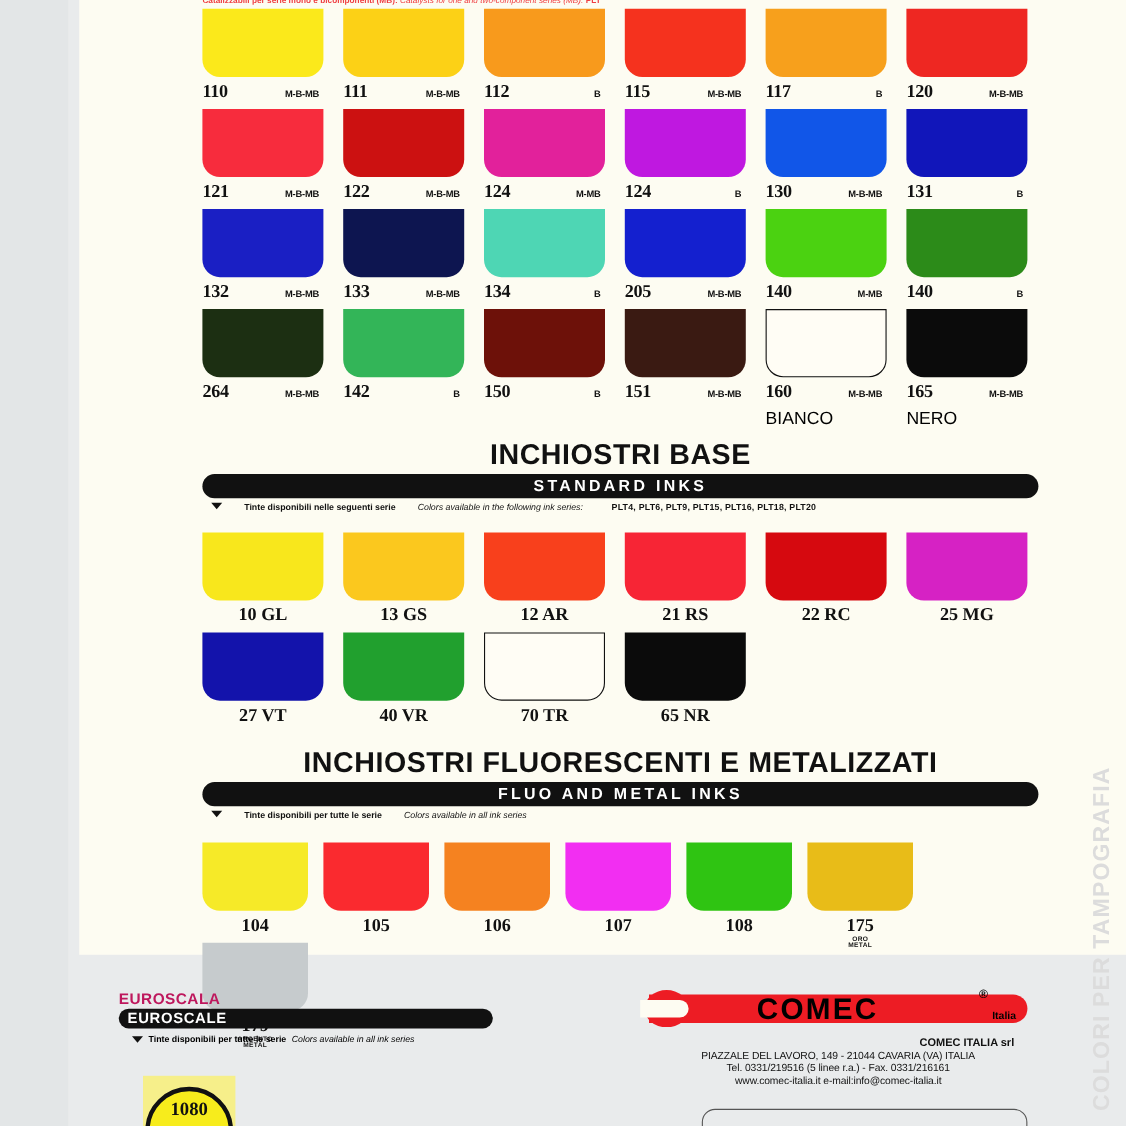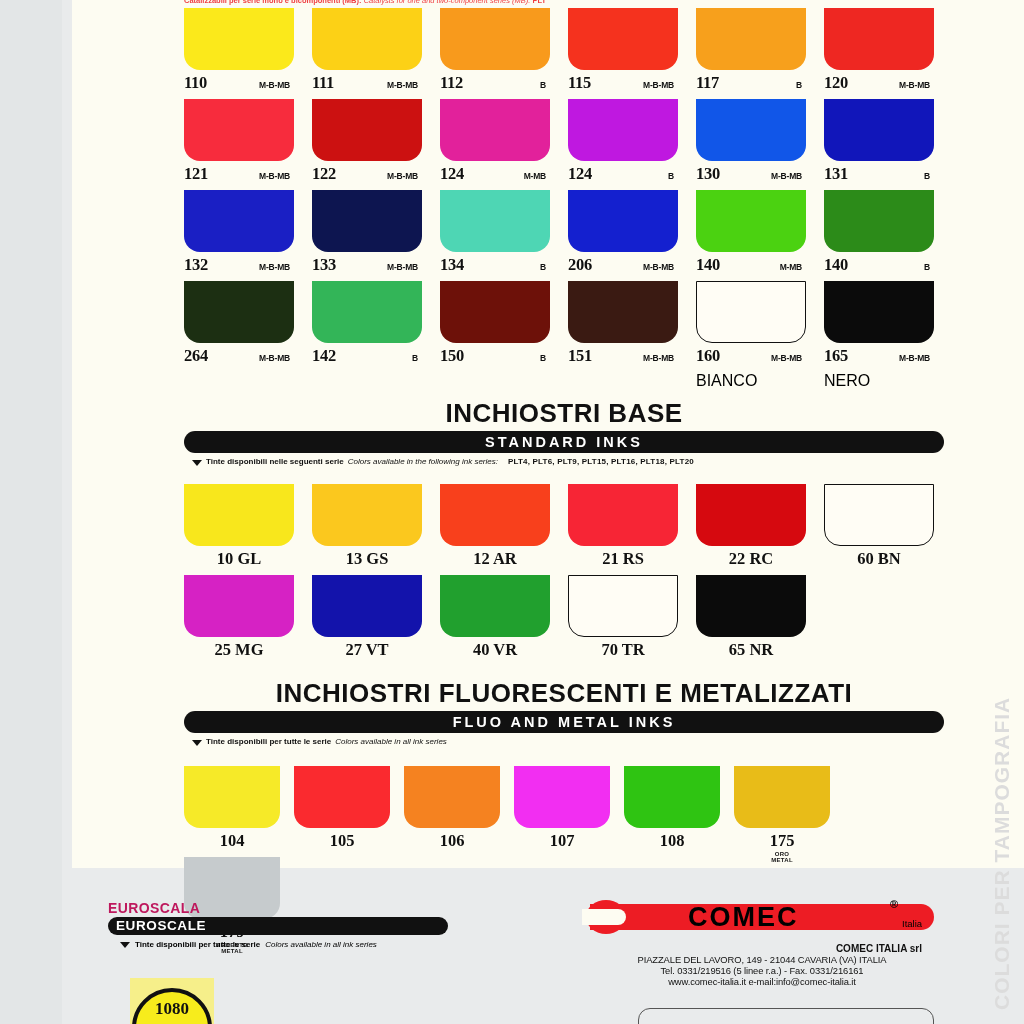--- a/index.html
+++ b/index.html
@@ -71,21 +71,21 @@
     letter-spacing:0.5px;color:#111;font-family:"Liberation Sans",sans-serif;
   }
   .bar{
     background:#111;color:#fff;border-radius:14px;
     height:22px;line-height:22px;text-align:center;
     font-size:14.5px;font-weight:bold;letter-spacing:3px;
     margin-top:2px;
   }
   .avail{
     margin-top:4px;font-size:8px;color:#111;white-space:nowrap;
-    display:flex;align-items:flex-end;gap:4px;padding-left:8px;
+    display:flex;align-items:flex-start;gap:20px;padding-left:8px;
   }
   .avail b{font-weight:bold;}
   .avail i{font-style:italic;}
   .tri{
     width:0;height:0;border-left:5px solid transparent;border-right:5px solid transparent;
     border-top:6px solid #111;display:inline-block;
   }
   .avail .plt{font-weight:bold;margin-left:6px;letter-spacing:0.2px;}
   
   #euro{position:absolute;left:36px;top:900px;width:340px;}
@@ -119,21 +119,21 @@
   #logo-c{
     position:absolute;left:-4px;top:2px;width:40px;height:34px;
     border:9px solid #ed1c24;border-right-color:transparent;border-radius:50%;
     box-sizing:border-box;
   }
   #logo-text{
     position:absolute;left:98px;top:4px;font-size:27px;font-weight:bold;color:#000;
     letter-spacing:2px;font-family:"Liberation Sans",sans-serif;
   }
   #logo-reg{position:absolute;left:300px;top:0px;font-size:11px;color:#000;font-weight:bold;}
-  #logo-italia{position:absolute;left:312px;top:20px;font-size:9.5px;font-weight:normal;color:#000;}
+  #logo-italia{position:absolute;left:312px;top:20px;font-size:9.5px;font-weight:bold;color:#000;}
   #addr{text-align:center;margin-top:1px;}
   #addr .l1{font-size:10px;font-weight:bold;color:#111;text-align:right;padding-right:12px;}
   #addr .l2,#addr .l3,#addr .l4{font-size:9.4px;color:#111;letter-spacing:-0.1px;}
   #bottom-box{
     position:absolute;left:566px;top:1008px;width:296px;height:40px;
     border:1.4px solid #555;border-radius:12px;box-sizing:border-box;background:transparent;
   }
   
   .vert{
     position:absolute;transform-origin:0 0;white-space:nowrap;
@@ -266,21 +266,21 @@
         <div class="cell">
           <div class="chip" style="background: rgb(78, 214, 180);"></div>
           <div class="cap">
             <span class="num">134</span>
             <span class="ser">B</span>
           </div>
         </div>
         <div class="cell">
           <div class="chip" style="background: rgb(20, 32, 207);"></div>
           <div class="cap">
-            <span class="num">206</span>
+            <span class="num">205</span>
             <span class="ser">M-B-MB</span>
           </div>
         </div>
         <div class="cell">
           <div class="chip" style="background: rgb(75, 210, 17);"></div>
           <div class="cap">
             <span class="num">140</span>
             <span class="ser">M-MB</span>
           </div>
         </div>
@@ -355,24 +355,20 @@
         </div>
         <div class="cell">
           <div class="chip" style="background: rgb(247, 37, 53);"></div>
           <div class="cap-c"><span class="num">21 RS</span></div>
         </div>
         <div class="cell">
           <div class="chip" style="background: rgb(214, 9, 15);"></div>
           <div class="cap-c"><span class="num">22 RC</span></div>
         </div>
         <div class="cell">
-          <div class="chip outline" style="background: rgb(255, 253, 245);"></div>
-          <div class="cap-c"><span class="num">60 BN</span></div>
-        </div>
-        <div class="cell">
           <div class="chip" style="background: rgb(214, 34, 196);"></div>
           <div class="cap-c"><span class="num">25 MG</span></div>
         </div>
         <div class="cell">
           <div class="chip" style="background: rgb(19, 19, 171);"></div>
           <div class="cap-c"><span class="num">27 VT</span></div>
         </div>
         <div class="cell">
           <div class="chip" style="background: rgb(33, 160, 46);"></div>
           <div class="cap-c"><span class="num">40 VR</span></div>

